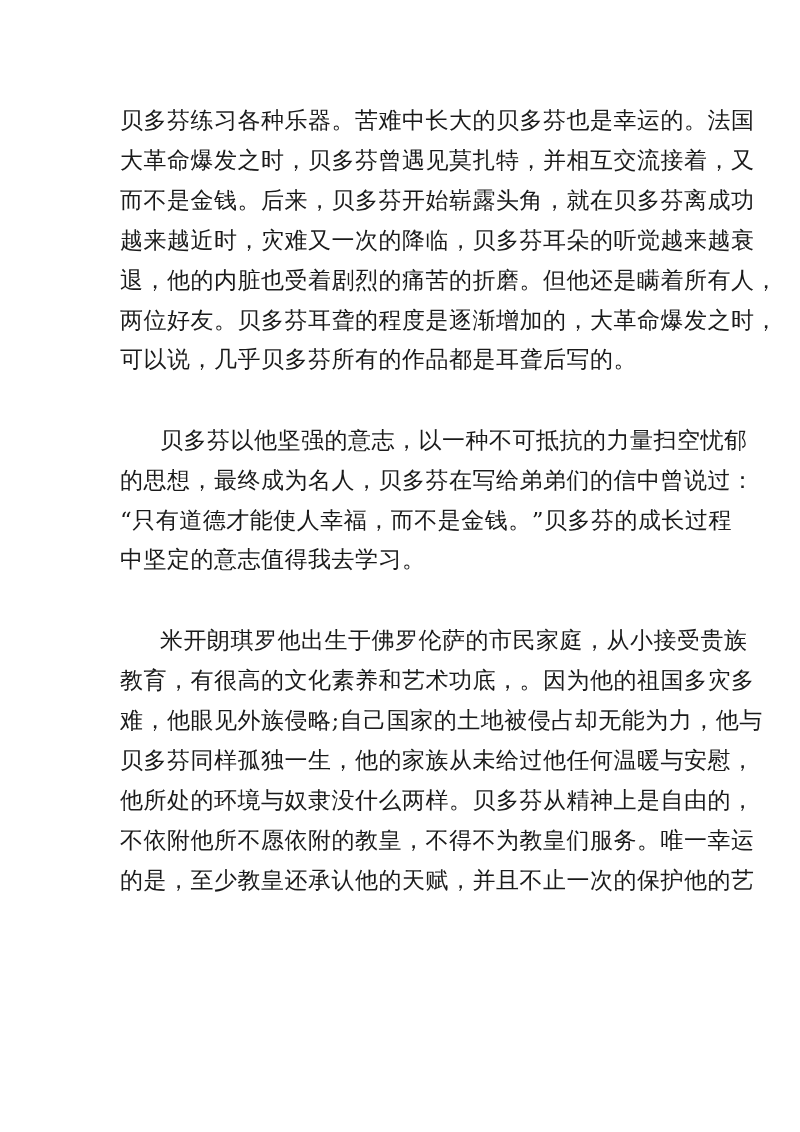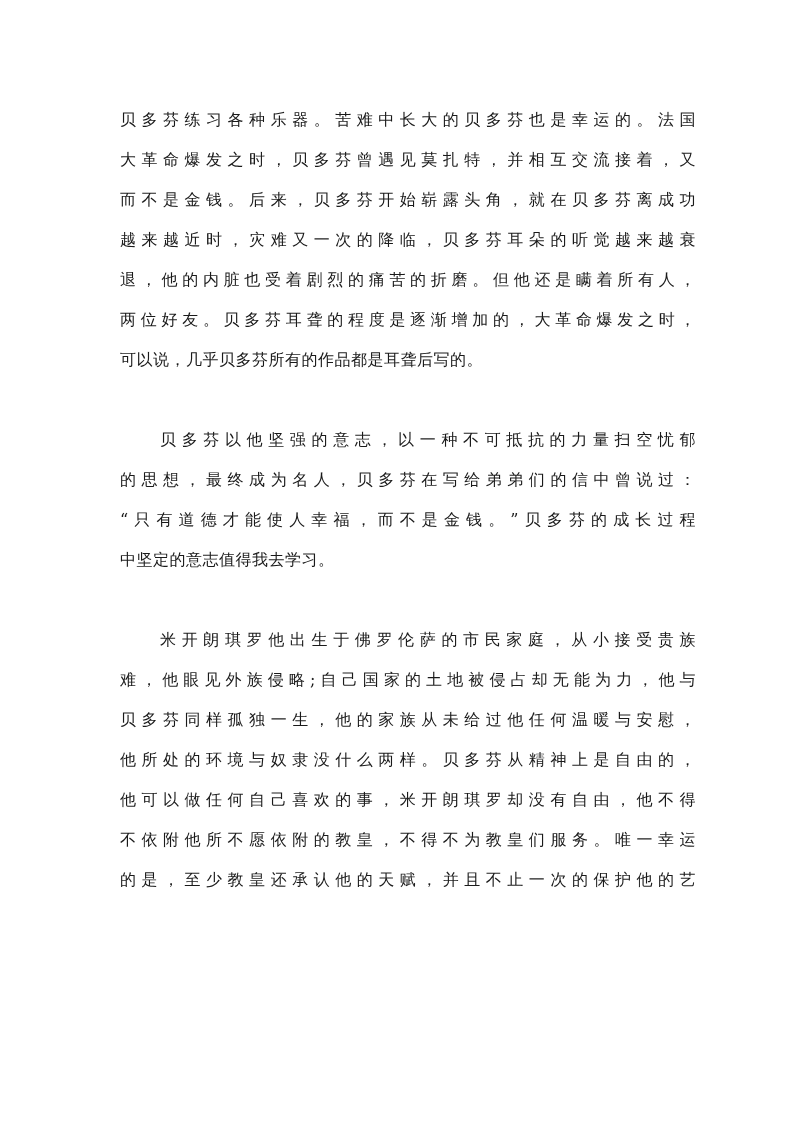--- a/index.html
+++ b/index.html
@@ -16,21 +16,21 @@
       color: #1a1a1a;
     }
     .page {
       position: absolute;
       left: 120px;
       top: 100px;
       width: 576px;
     }
     .para {
       margin: 0 0 40px 0;
-      font-size: 16px;
+      font-size: 23px;
       line-height: 40px;
       letter-spacing: 0.5px;
       text-align: justify;
       text-justify: inter-ideograph;
       word-break: break-all;
     }
     .para.indent {
       text-indent: 40px;
     }
     .line {
@@ -61,21 +61,21 @@
 
   <p class="para indent">
     <span class="line">贝多芬以他坚强的意志，以一种不可抵抗的力量扫空忧郁</span>
     <span class="line" style="text-indent:0">的思想，最终成为名人，贝多芬在写给弟弟们的信中曾说过：</span>
     <span class="line" style="text-indent:0">“只有道德才能使人幸福，而不是金钱。”贝多芬的成长过程</span>
     <span class="line last" style="text-indent:0">中坚定的意志值得我去学习。</span>
   </p>
 
   <p class="para indent">
     <span class="line">米开朗琪罗他出生于佛罗伦萨的市民家庭，从小接受贵族</span>
+    <span class="line" style="text-indent:0">教育，有很高的文化素养和艺术功底，。因为他的祖国多灾多</span>
     <span class="line" style="text-indent:0">难，他眼见外族侵略;自己国家的土地被侵占却无能为力，他与</span>
     <span class="line" style="text-indent:0">贝多芬同样孤独一生，他的家族从未给过他任何温暖与安慰，</span>
     <span class="line" style="text-indent:0">他所处的环境与奴隶没什么两样。贝多芬从精神上是自由的，</span>
-    <span class="line" style="text-indent:0">他可以做任何自己喜欢的事，米开朗琪罗却没有自由，他不得</span>
     <span class="line" style="text-indent:0">不依附他所不愿依附的教皇，不得不为教皇们服务。唯一幸运</span>
     <span class="line" style="text-indent:0">的是，至少教皇还承认他的天赋，并且不止一次的保护他的艺</span>
   </p>
 
 </div>
 
 </body></html>

